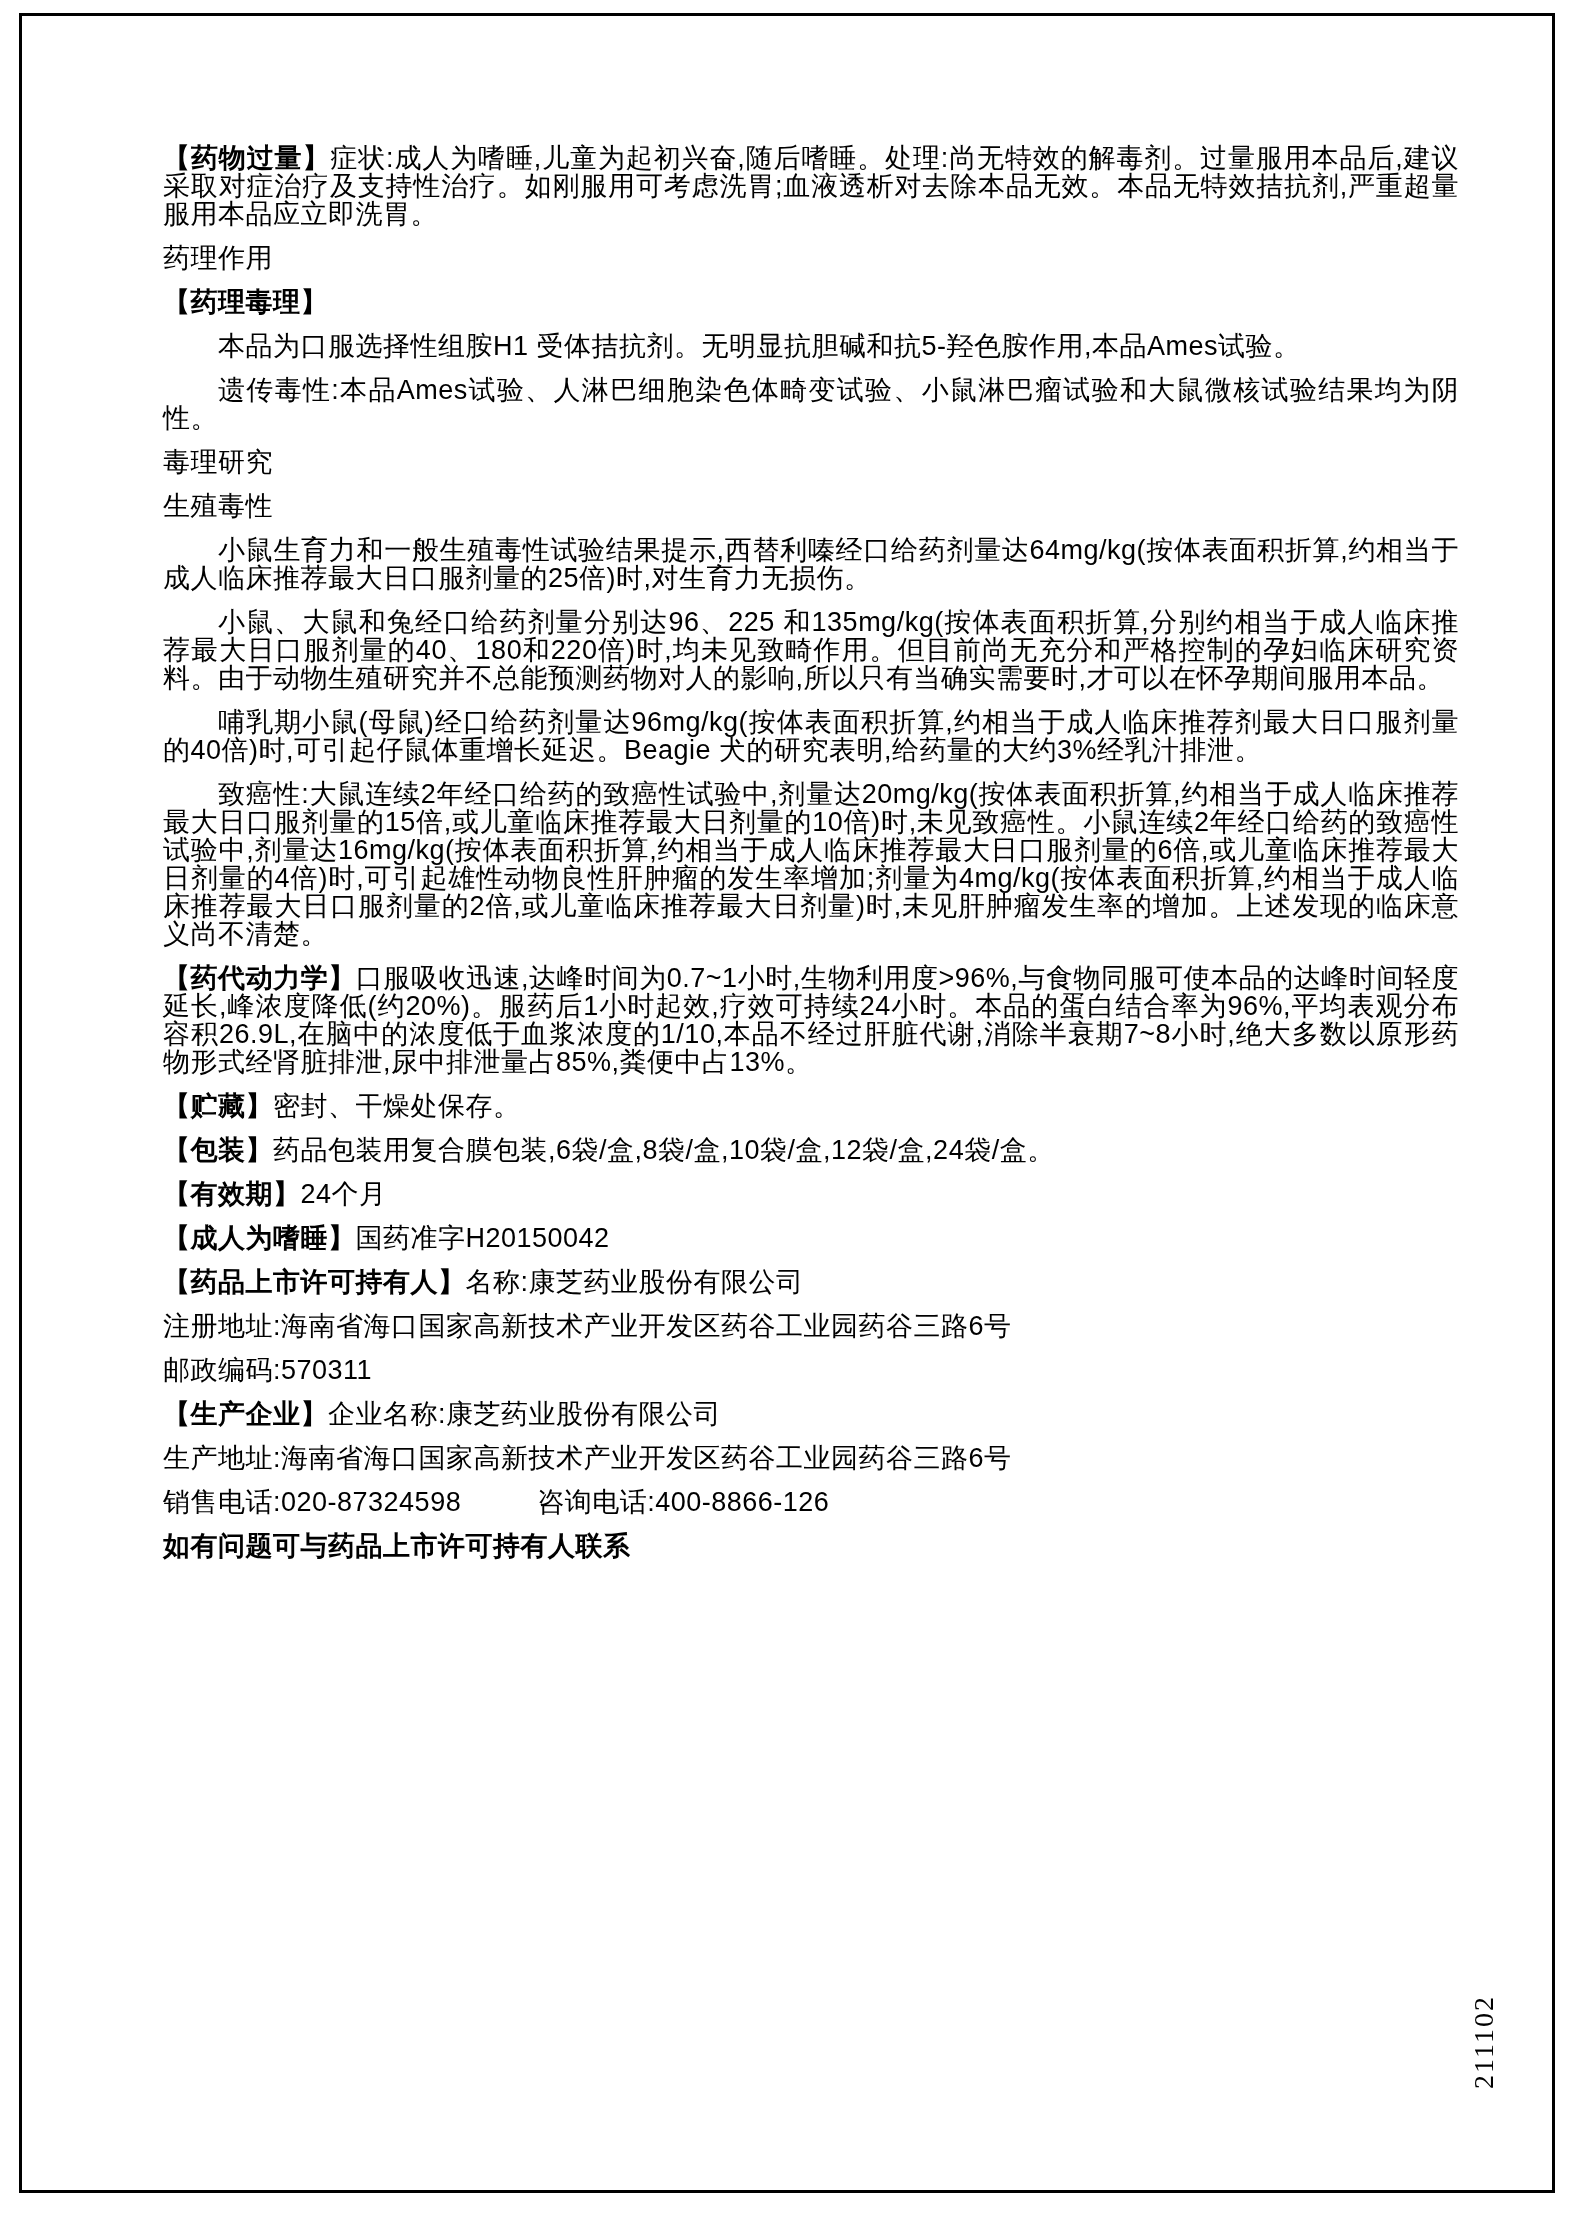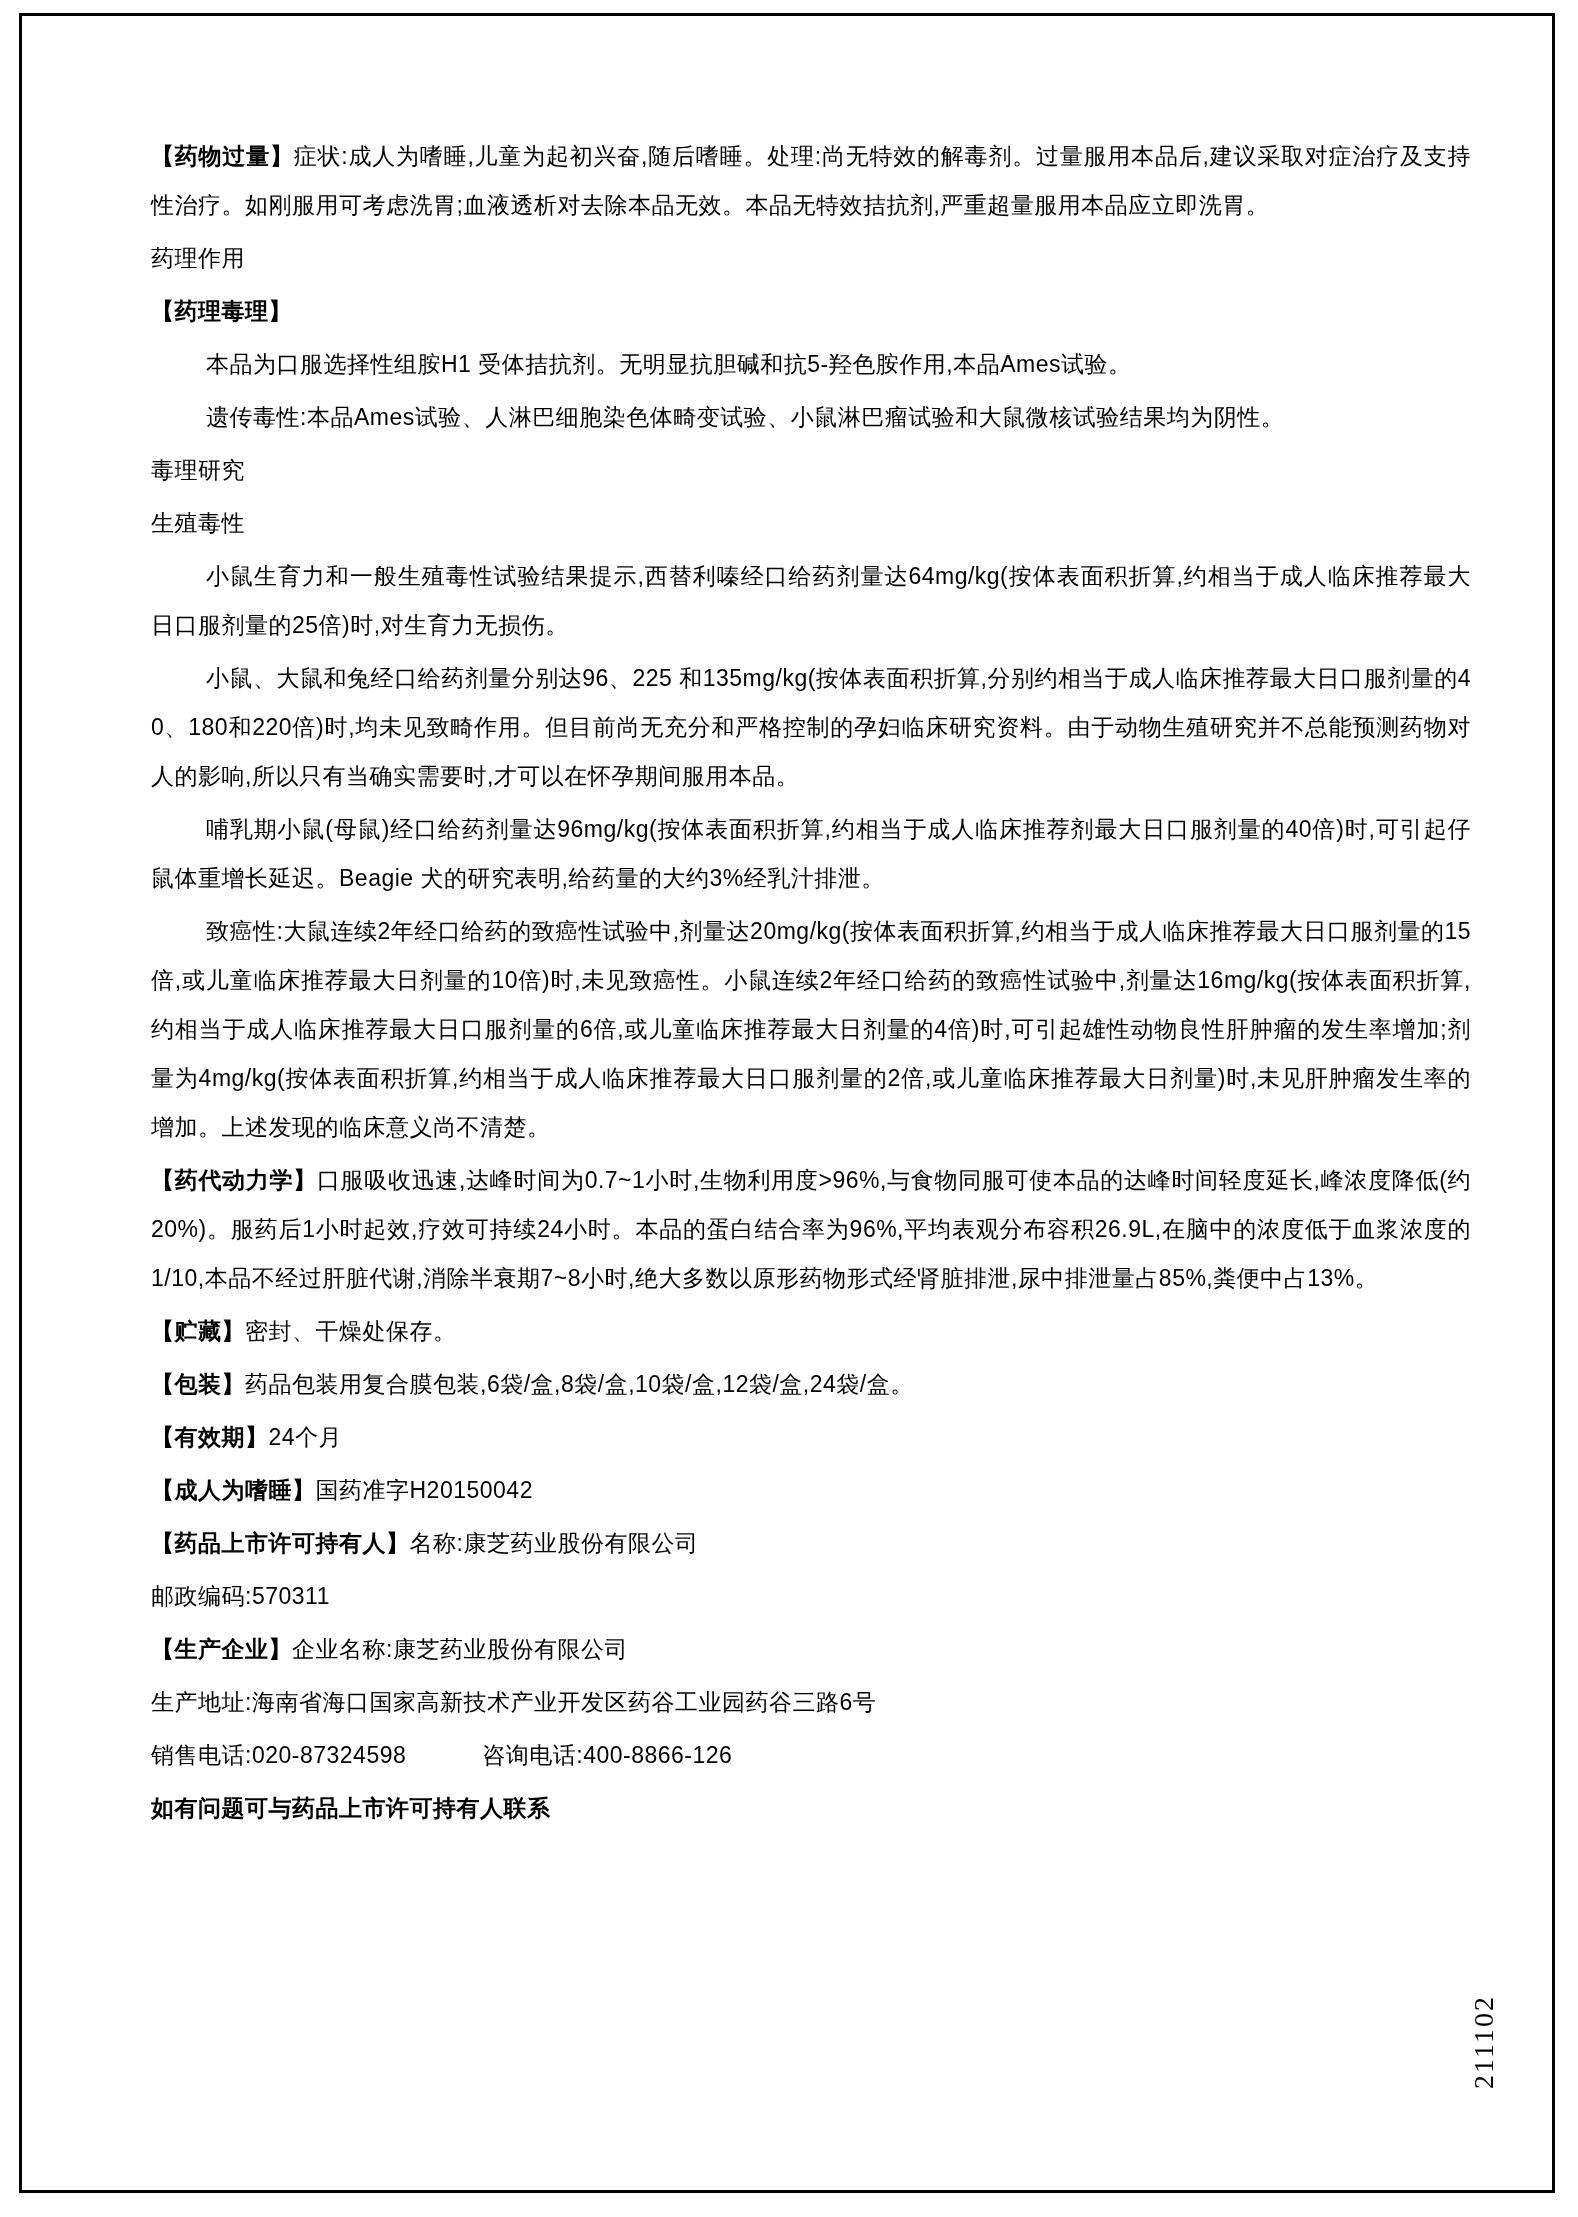--- a/index.html
+++ b/index.html
@@ -24,24 +24,24 @@
     border: 3px solid #000000;
     box-sizing: border-box;
   }
   .content {
     position: absolute;
     left: 147px;
     top: 128px;
     width: 1328px;
   }
   .para {
-    margin: 4px;
+    margin: 16px;
     padding: 0;
-    font-size: 23px;
-    line-height: 49px;
+    font-size: 27px;
+    line-height: 28px;
     text-align: justify;
     text-justify: inter-ideograph;
     letter-spacing: 0.5px;
     word-break: break-all;
   }
   .para.indent {
     text-indent: 55px;
   }
   .para strong {
     font-weight: 700;
@@ -82,20 +82,21 @@
     <p class="para indent"><span>小鼠生育力和一般生殖毒性试验结果提示,西替利嗪经口给药剂量达64mg/kg(按体表面积折算,约相当于成人临床推荐最大日口服剂量的25倍)时,对生育力无损伤。</span></p>
     <p class="para indent"><span>小鼠、大鼠和兔经口给药剂量分别达96、225 和135mg/kg(按体表面积折算,分别约相当于成人临床推荐最大日口服剂量的40、180和220倍)时,均未见致畸作用。但目前尚无充分和严格控制的孕妇临床研究资料。由于动物生殖研究并不总能预测药物对人的影响,所以只有当确实需要时,才可以在怀孕期间服用本品。</span></p>
     <p class="para indent"><span>哺乳期小鼠(母鼠)经口给药剂量达96mg/kg(按体表面积折算,约相当于成人临床推荐剂最大日口服剂量的40倍)时,可引起仔鼠体重增长延迟。Beagie 犬的研究表明,给药量的大约3%经乳汁排泄。</span></p>
     <p class="para indent"><span>致癌性:大鼠连续2年经口给药的致癌性试验中,剂量达20mg/kg(按体表面积折算,约相当于成人临床推荐最大日口服剂量的15倍,或儿童临床推荐最大日剂量的10倍)时,未见致癌性。小鼠连续2年经口给药的致癌性试验中,剂量达16mg/kg(按体表面积折算,约相当于成人临床推荐最大日口服剂量的6倍,或儿童临床推荐最大日剂量的4倍)时,可引起雄性动物良性肝肿瘤的发生率增加;剂量为4mg/kg(按体表面积折算,约相当于成人临床推荐最大日口服剂量的2倍,或儿童临床推荐最大日剂量)时,未见肝肿瘤发生率的增加。上述发现的临床意义尚不清楚。</span></p>
     <p class="para"><strong>【药代动力学】</strong><span>口服吸收迅速,达峰时间为0.7~1小时,生物利用度&gt;96%,与食物同服可使本品的达峰时间轻度延长,峰浓度降低(约20%)。服药后1小时起效,疗效可持续24小时。本品的蛋白结合率为96%,平均表观分布容积26.9L,在脑中的浓度低于血浆浓度的1/10,本品不经过肝脏代谢,消除半衰期7~8小时,绝大多数以原形药物形式经肾脏排泄,尿中排泄量占85%,粪便中占13%。</span></p>
     <p class="para"><strong>【贮藏】</strong><span>密封、干燥处保存。</span></p>
     <p class="para"><strong>【包装】</strong><span>药品包装用复合膜包装,6袋/盒,8袋/盒,10袋/盒,12袋/盒,24袋/盒。</span></p>
     <p class="para"><strong>【有效期】</strong><span>24个月</span></p>
     <p class="para"><strong>【成人为嗜睡】</strong><span>国药准字H20150042</span></p>
     <p class="para"><strong>【药品上市许可持有人】</strong><span>名称:康芝药业股份有限公司</span></p>
+    <p class="para"><span>注册地址:海南省海口国家高新技术产业开发区药谷工业园药谷三路6号</span></p>
     <p class="para"><span>邮政编码:570311</span></p>
     <p class="para"><strong>【生产企业】</strong><span>企业名称:康芝药业股份有限公司</span></p>
     <p class="para"><span>生产地址:海南省海口国家高新技术产业开发区药谷工业园药谷三路6号</span></p>
     <p class="para"><span>销售电话:020-87324598</span><span class="col-gap"></span><span>咨询电话:400-8866-126</span></p>
     <p class="para"><strong>如有问题可与药品上市许可持有人联系</strong></p>
   </div>
 
 <div class="batch-code">211102</div>
 
 </body></html>

